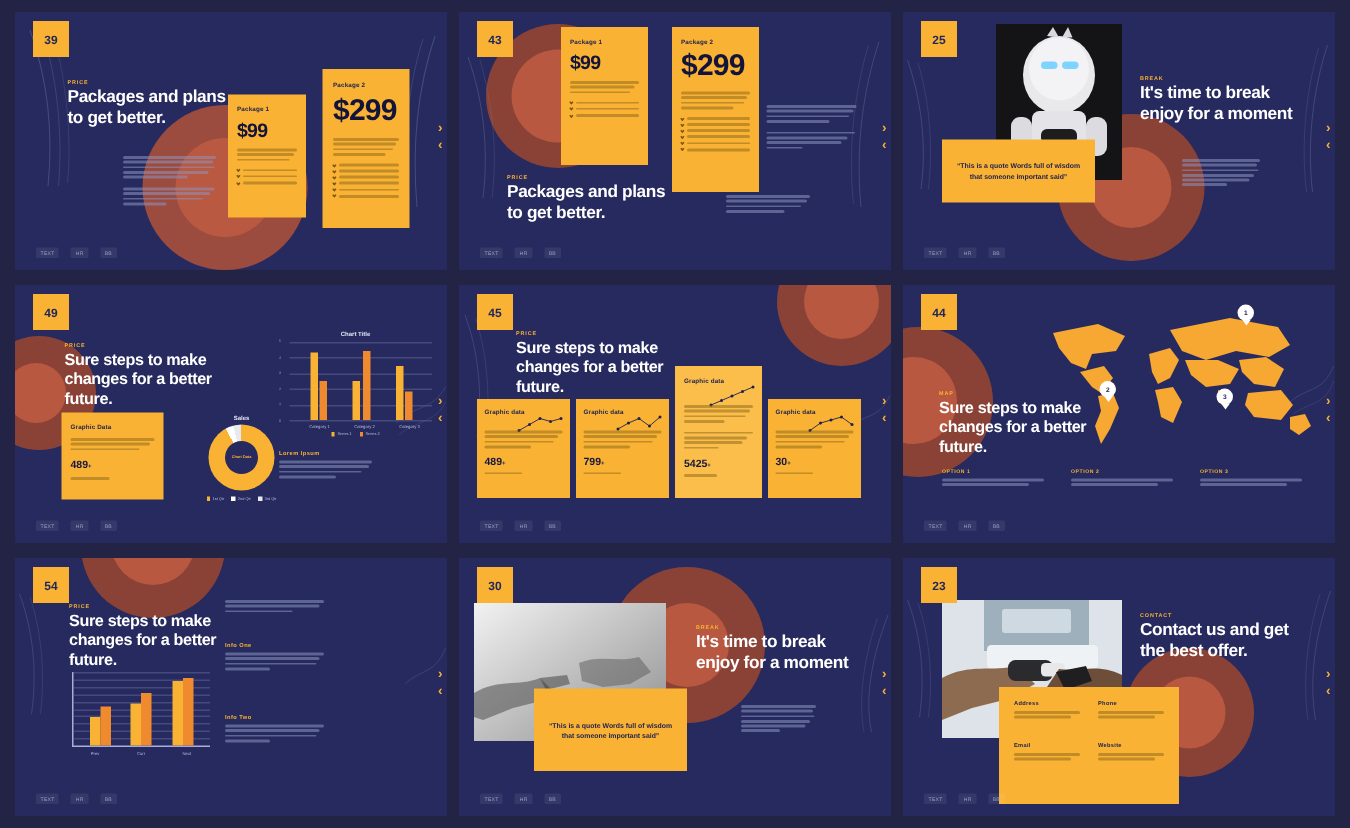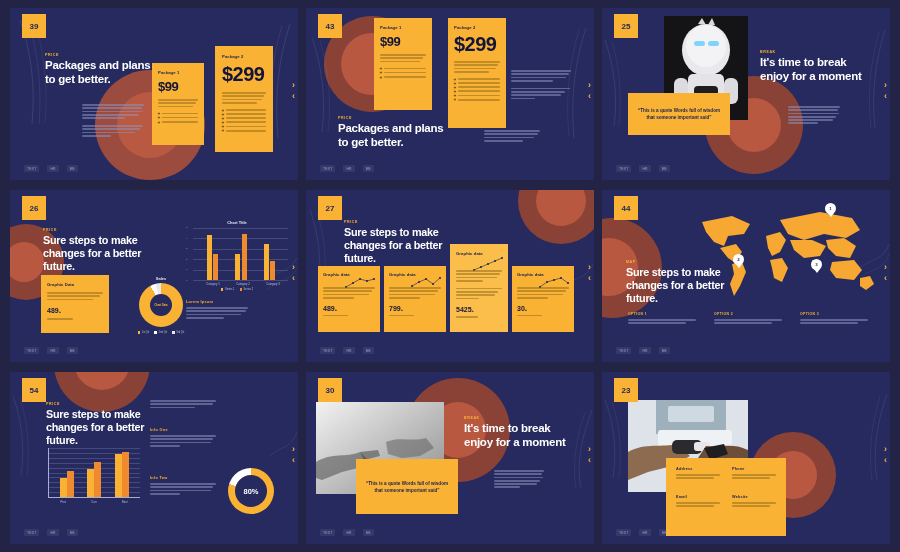--- a/index.html
+++ b/index.html
@@ -416,21 +416,21 @@
     <div class="slide-inner">
       <div class="circ c1" style="width:76px;height:76px;left:-22px;top:34px;"></div>
       <div class="circ c3" style="width:40px;height:40px;left:-6px;top:52px;"></div>
       <div class="wisp" style="right:0px;top:56px;">
           <svg width="34" height="80" viewBox="0 0 34 80">
             <path d="M0 36 C12 24 24 28 33 12" stroke="#8d93c0" fill="none" stroke-width=".5"></path>
             <path d="M2 44 C14 34 26 36 33 22" stroke="#8d93c0" fill="none" stroke-width=".4"></path>
           </svg>
         </div>
     </div>
-    <div class="num">26</div>
+    <div class="num">49</div>
 
     <div style="position:absolute;left:33px;top:38px;width:112px;z-index:10;">
       <div class="eyebrow">Price</div>
       <div class="headline sm" style="white-space:pre-line;">Sure steps to make
 changes for a better
 future.</div>
     </div>
 
     <div class="card" style="left:31px;top:85px;width:68px;height:58px;padding:7px 6px;">
       <div class="card-title">Graphic Data</div>
@@ -547,21 +547,21 @@
             <path d="M4 2 C13 26 16 56 12 84" stroke="#8d93c0" fill="none" stroke-width=".55"></path>
             <path d="M11 4 C19 28 21 58 18 84" stroke="#8d93c0" fill="none" stroke-width=".4"></path>
           </svg>
         </div>
       <div class="wisp" style="right:0px;top:66px;">
           <svg width="30" height="74" viewBox="0 0 30 74">
             <path d="M0 30 C11 20 22 24 29 8" stroke="#8d93c0" fill="none" stroke-width=".5"></path>
           </svg>
         </div>
     </div>
-    <div class="num">27</div>
+    <div class="num">45</div>
 
     <div style="position:absolute;left:38px;top:30px;width:108px;z-index:10;">
       <div class="eyebrow">Price</div>
       <div class="headline sm" style="white-space:pre-line;">Sure steps to make
 changes for a better
 future.</div>
     </div>
 
     <div class="card" style="left:12px;top:76px;width:62px;height:66px;padding:6px 5px;">
       <div class="card-title" style="white-space:pre-line;">Graphic data</div>
@@ -833,25 +833,20 @@
     <div style="position:absolute;left:140px;top:104px;width:66px;z-index:10;">
       <div class="sub-h">Info Two</div>
       <div class="body-lines" style="margin-top:3px;">
           <div class="ln" style="width:100%"></div>
           <div class="ln" style="width:96%"></div>
           <div class="ln" style="width:92%"></div>
           <div class="ln" style="width:46%"></div>
         </div>
     </div>
 
-    <div style="position:absolute;left:218px;top:96px;width:46px;height:46px;z-index:10;">
-      <div class="donut" style="inset:0;background:conic-gradient(#f9b233 0deg 288deg,#fff 288deg 360deg);"></div>
-      <div class="donut-hole" style="inset:7px;"></div>
-      <div class="gauge-txt" style="left:50%;top:50%;transform:translate(-50%,-50%);">80%</div>
-    </div>
 
     <div class="navs">
       <div>›</div>
       <div>‹</div>
     </div>
     <div class="footer">
       <span>TEXT</span>
       <span>HR</span>
       <span>BB</span>
     </div>
@@ -944,20 +939,25 @@
           <rect x="30" y="30" width="74" height="16" rx="3" fill="#eef2f5"></rect>
           <path d="M0 52 C18 42 34 48 50 44 L62 56 L44 66 L20 72 L0 80 Z" fill="#8d6b51"></path>
           <rect x="44" y="40" width="30" height="14" rx="5" fill="#2b2b2e"></rect>
           <rect x="66" y="42" width="16" height="9" rx="3" fill="#e8e8ea"></rect>
           <path d="M120 50 C104 42 92 48 78 46 L70 58 L86 68 L106 74 L120 80 Z" fill="#6d4e38"></path>
           <path d="M76 48 L96 44 L100 54 L82 60 Z" fill="#1f1f22"></path>
         </svg>
       </div>
     </div>
 
+    <div style="position:absolute;left:158px;top:36px;width:108px;z-index:10;">
+      <div class="eyebrow">Contact</div>
+      <div class="headline" style="white-space:pre-line;">Contact us and get
+the best offer.</div>
+    </div>
 
     <div class="card" style="left:64px;top:86px;width:120px;height:78px;padding:9px 10px;">
       <div style="display:flex;gap:12px;">
         <div style="width:44px;">
           <div class="field-title">Address</div>
           <div class="body-lines" style="margin-top:3px;">
               <div class="ln o" style="width:100%"></div>
               <div class="ln o" style="width:86%"></div>
             </div>
         </div>

